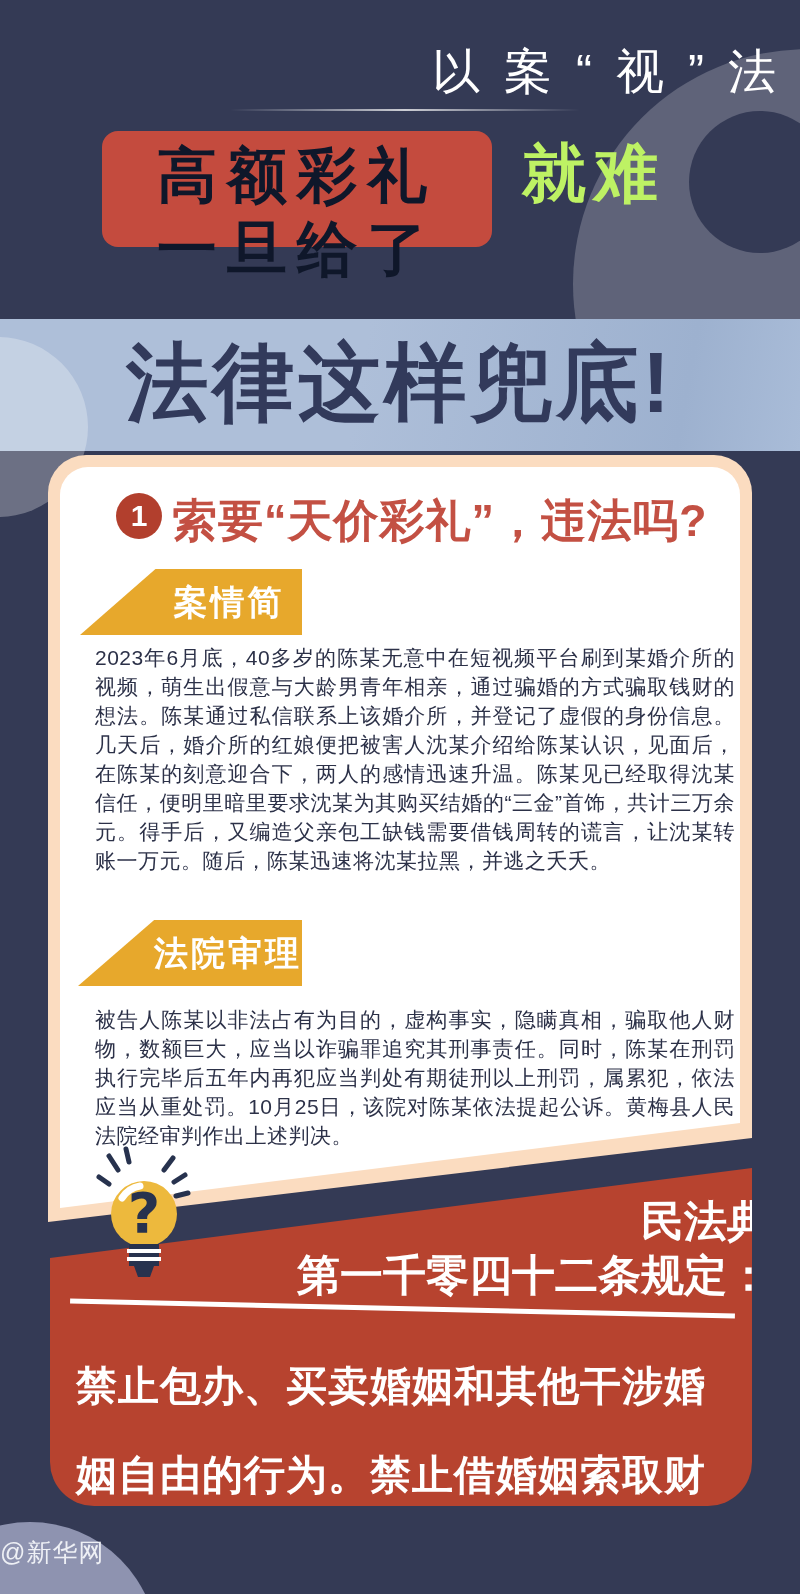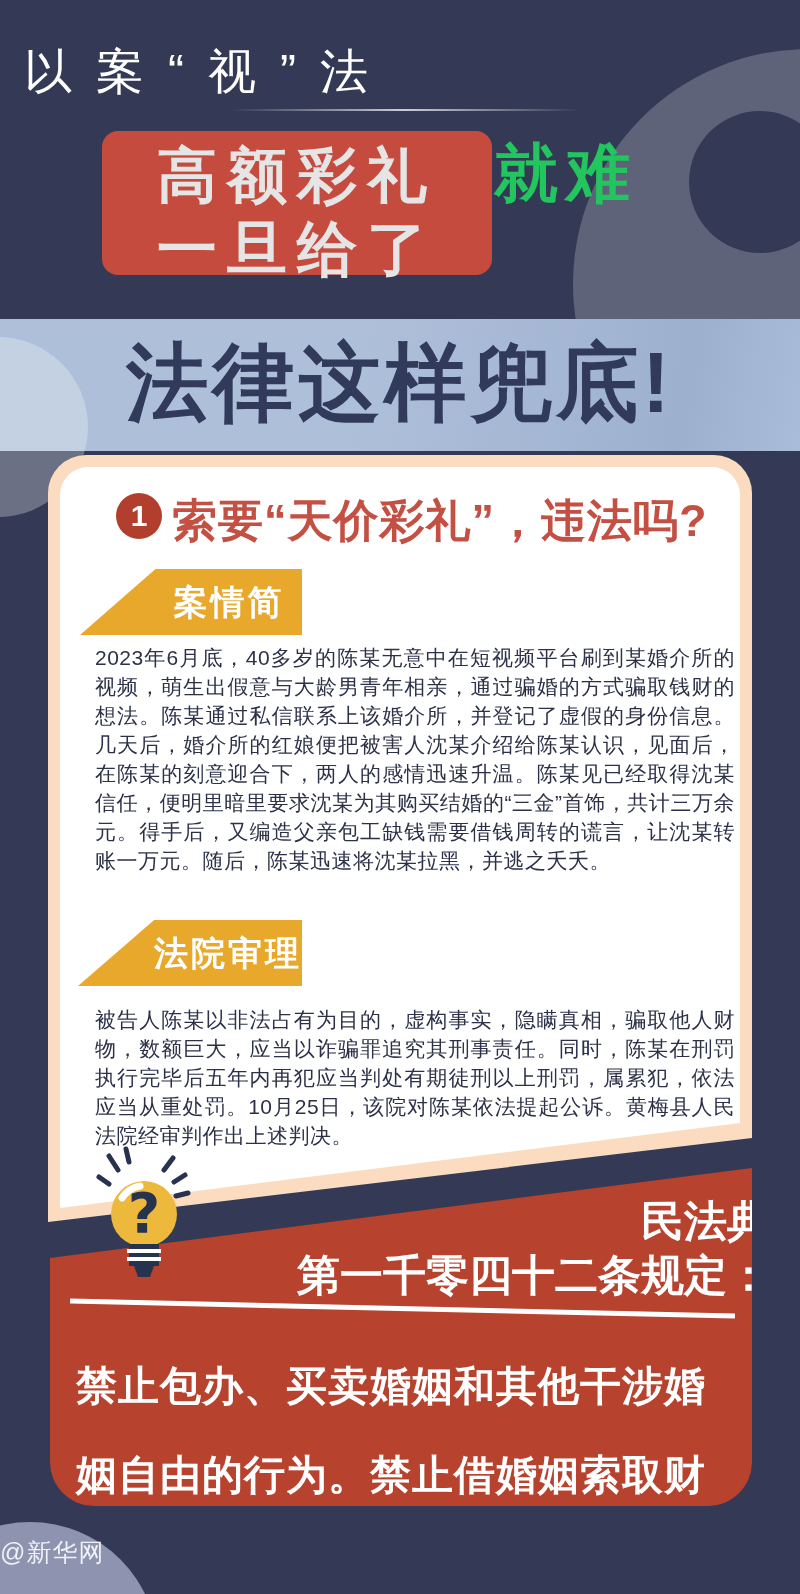--- a/index.html
+++ b/index.html
@@ -12,30 +12,30 @@
   .top-decor{position:absolute;left:0;top:0;width:800px;height:447px;overflow:hidden;}
   .ring-outer{position:absolute;left:573px;top:49px;width:470px;height:470px;border-radius:50%;
     background:rgba(255,255,255,0.21);}
   .ring-hole{position:absolute;left:689px;top:111px;width:142px;height:142px;border-radius:50%;
     background:#343a55;}
   .left-circle{position:absolute;left:-92px;top:337px;width:180px;height:180px;border-radius:50%;
     background:rgba(255,255,255,0.28);}
   .bottom-blob{position:absolute;left:-98px;top:1522px;width:256px;height:256px;border-radius:50%;
     background:#8e93b0;}
   
-  .header-title{position:absolute;left:0;top:40px;width:800px;text-align:left;
+  .header-title{position:absolute;left:0;top:40px;width:800px;text-align:right;
     color:#ffffff;font-size:48px;font-weight:400;letter-spacing:24px;padding-left:24px;box-sizing:border-box;}
   .header-divider{position:absolute;left:230px;top:109px;width:350px;height:2px;
     background:linear-gradient(90deg,rgba(255,255,255,0),rgba(255,255,255,.75),rgba(255,255,255,0));}
   
-  .hero-box{position:absolute;left:102px;top:131px;width:390px;height:144px;border-radius:16px;
-    background:#c44b3e;color:#e5e5e5;text-align:center;}
+  .hero-box{position:absolute;left:102px;top:131px;width:390px;height:116px;border-radius:16px;
+    background:#c44b3e;color:#0f172a;text-align:center;}
   .hero-box .l1,.hero-box .l2{font-size:60px;font-weight:900;letter-spacing:10px;line-height:74px;}
   .hero-box .l1{margin-top:8px;}
-  .hero-right{position:absolute;left:494px;top:134px;color:#22c55e;font-weight:900;}
+  .hero-right{position:absolute;left:522px;top:134px;color:#bef264;font-weight:900;}
   .hero-right .l1{font-size:64px;line-height:78px;letter-spacing:8px;}
   .hero-right .l2{font-size:64px;line-height:78px;letter-spacing:2px;}
   
   .banner{position:absolute;left:0;top:319px;width:800px;height:132px;
     background:linear-gradient(100deg,#aebfd9 45%,#9db1cf 85%,#a9bcd8 100%);}
   .banner-title{width:100%;text-align:center;color:#323a5b;font-size:82px;font-weight:900;
     line-height:128px;letter-spacing:4px;transform:scaleY(1.04);}
   
   .card-outer{position:absolute;left:48px;top:455px;width:704px;height:775px;
     background:#fbdcc0;border-radius:38px 38px 0 0;

